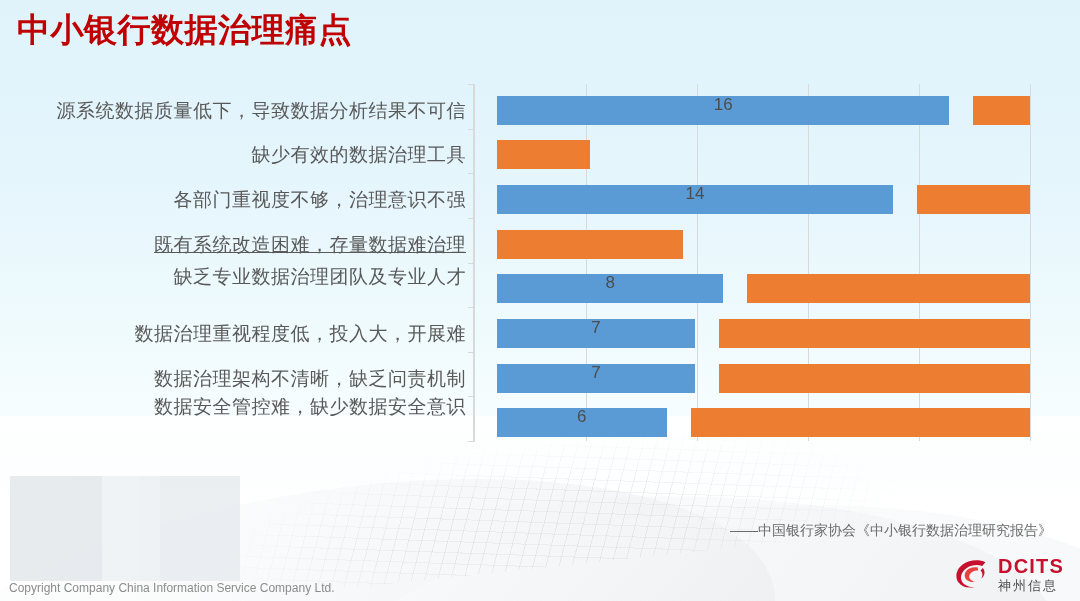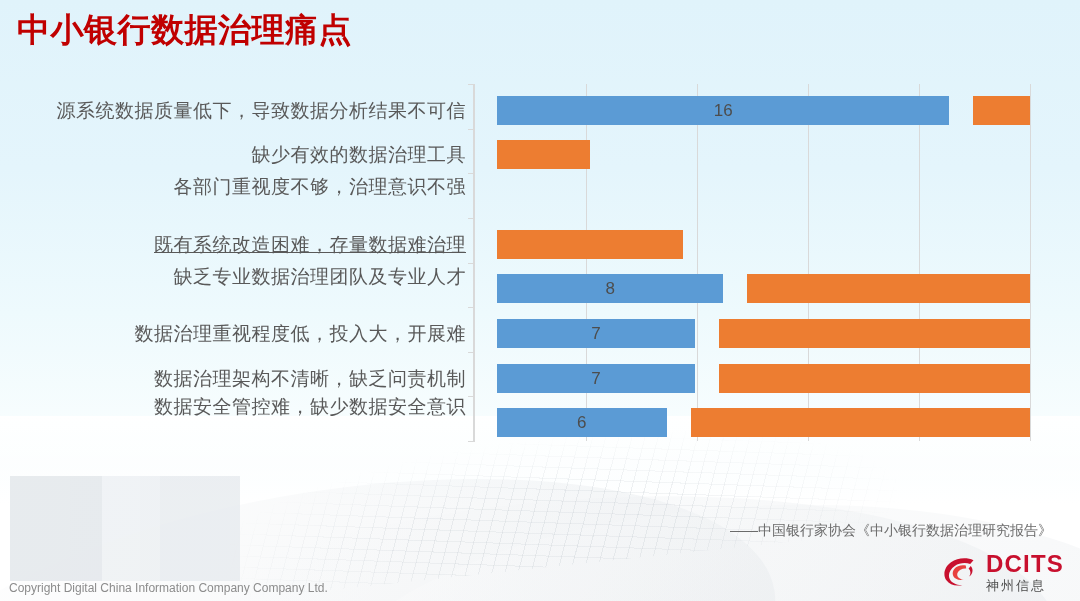--- a/index.html
+++ b/index.html
@@ -116,21 +116,21 @@
   .bar-row {
     position: absolute;
     left: 0; right: 0;
     height: 29px;
     display: flex;
   }
   .seg {
     height: 100%;
     position: relative;
     display: flex;
-    align-items: center;
+    align-items: flex-start;
     justify-content: center;
     margin-left: 24px;
   }
   .seg.blue   { background: #5b9bd5; }
   .seg.orange { background: #ed7d31; }
   .seg .val {
     font-size: 17px;
     color: #4d4d4d;
     line-height: 1;
     user-select: none;
@@ -183,21 +183,21 @@
     align-items: center;
     gap: 7px;
   }
   #logo .mark {
     width: 36px; height: 32px;
     position: relative;
   }
   #logo .mark svg { display: block; }
   #logo .words { line-height: 1; }
   #logo .en {
-    font-size: 24px;
+    font-size: 20px;
     font-weight: bold;
     color: #c8102e;
     letter-spacing: 1.2px;
     font-family: "Liberation Sans", sans-serif;
   }
   #logo .cn {
     font-size: 13px;
     color: #4d4d4d;
     letter-spacing: 2px;
     margin-top: 3px;
@@ -214,21 +214,21 @@
   <div class="grid-fan"></div>
   <div class="blocks"></div>
 </div>
 
 <h1 id="page-title">中小银行数据治理痛点</h1>
 
 <div id="chart">
   <div class="cat-labels" id="cat-labels">
       <div class="cat-label" style="top: 12px;">源系统数据质量低下，导致数据分析结果不可信</div>
       <div class="cat-label" style="top: 56px;">缺少有效的数据治理工具</div>
-      <div class="cat-label" style="top: 88px;">各部门重视度不够，治理意识不强</div>
+      <div class="cat-label" style="top: 101px;">各部门重视度不够，治理意识不强</div>
       <div class="cat-label" style="top: 146px; text-decoration: underline;">既有系统改造困难，存量数据难治理</div>
       <div class="cat-label" style="top: 178px;">缺乏专业数据治理团队及专业人才</div>
       <div class="cat-label" style="top: 235px;">数据治理重视程度低，投入大，开展难</div>
       <div class="cat-label" style="top: 280px; text-align: right;">数据治理架构不清晰，缺乏问责机制</div>
       <div class="cat-label" style="top: 308px; font-family: Liberation Mono, monospace;">数据安全管控难，缺少数据安全意识</div>
     </div>
   <div id="plot">
       <div class="gridline" style="left: 20%;"></div>
       <div class="gridline" style="left: 40%;"></div>
       <div class="gridline" style="left: 60%;"></div>
@@ -247,20 +247,26 @@
   <div class="rows" id="rows">
       <div class="bar-row" style="top: 12px;">
         <div class="seg blue" style="width: 88.8889%;">
           <span class="val">16</span>
         </div>
         <div class="seg orange" style="width: 11.1111%;"></div>
       </div>
       <div class="bar-row" style="top: 56px;">
         <div class="seg orange" style="width: 16.6667%;"></div>
       </div>
+      <div class="bar-row" style="top: 101px;">
+        <div class="seg blue" style="width: 77.7778%;">
+          <span class="val">14</span>
+        </div>
+        <div class="seg orange" style="width: 22.2222%;"></div>
+      </div>
       <div class="bar-row" style="top: 146px;">
         <div class="seg orange" style="width: 33.3333%;"></div>
       </div>
       <div class="bar-row" style="top: 190px;">
         <div class="seg blue" style="width: 44.4444%;">
           <span class="val">8</span>
         </div>
         <div class="seg orange" style="width: 55.5556%;"></div>
       </div>
       <div class="bar-row" style="top: 235px;">
@@ -279,21 +285,21 @@
         <div class="seg blue" style="width: 33.3333%;">
           <span class="val">6</span>
         </div>
         <div class="seg orange" style="width: 66.6667%;"></div>
       </div>
     </div>
 </div>
 
 <div id="source-note">——中国银行家协会《中小银行数据治理研究报告》</div>
 
-<div id="copyright">Copyright  Digital China Information Company Company Ltd.</div>
+<div id="copyright">Copyright  Company China Information Service Company Ltd.</div>
 
 <div id="logo">
   <div class="mark">
     <svg width="36" height="32" viewBox="0 0 36 32" aria-hidden="true">
       <path d="M30.5 4.2C24 1.2 14.5 1.6 8 6.2 1.6 10.7 -0.6 18.6 3.4 24.3c3.2 4.6 9.9 6.4 16 4.6 -5.2 .4 -10.1 -1.6 -12.3 -5.2 -2.7 -4.4 -.6 -10.4 4.7 -13.8 4.6 -3 10.7 -3.6 15.4 -1.9z" fill="#c8102e"></path>
       <path d="M22.8 9.6c-4.3 -1 -9 .3 -11.5 3.3 -2.7 3.3 -1.9 7.7 1.8 9.9 2.2 1.3 5.1 1.5 7.6 .7 -2.4 -.1 -4.6 -1 -5.7 -2.6 -1.6 -2.3 -.5 -5.4 2.5 -7.1 1.7 -1 3.8 -1.4 5.7 -1.2z" fill="#e8413f"></path>
       <path d="M25.6 12.6c2.2 2.1 2.5 5.4 .6 8 1.5 -1.1 2.6 -2.7 3.1 -4.4 .6 -2.3 .1 -4.6 -1.5 -6.3z" fill="#c8102e"></path>
     </svg>
   </div>
   <div class="words">

